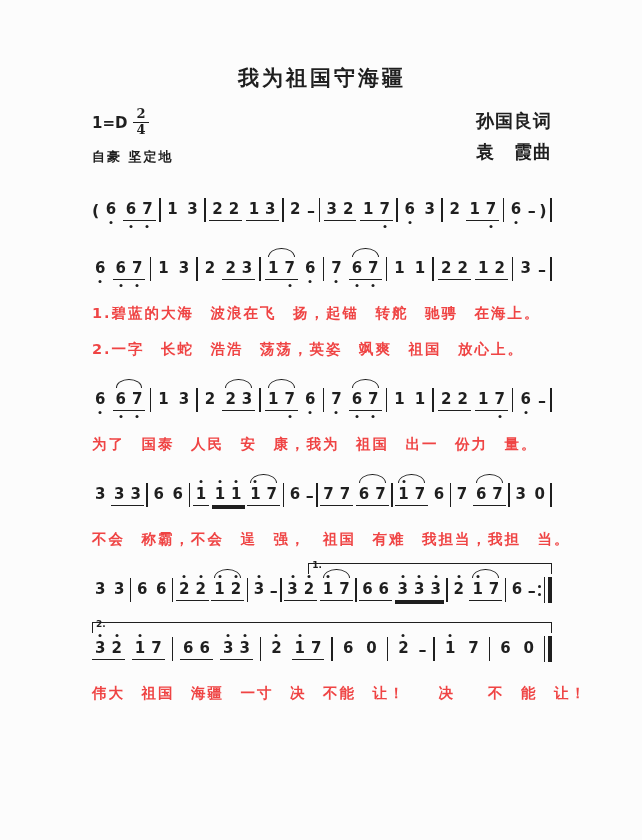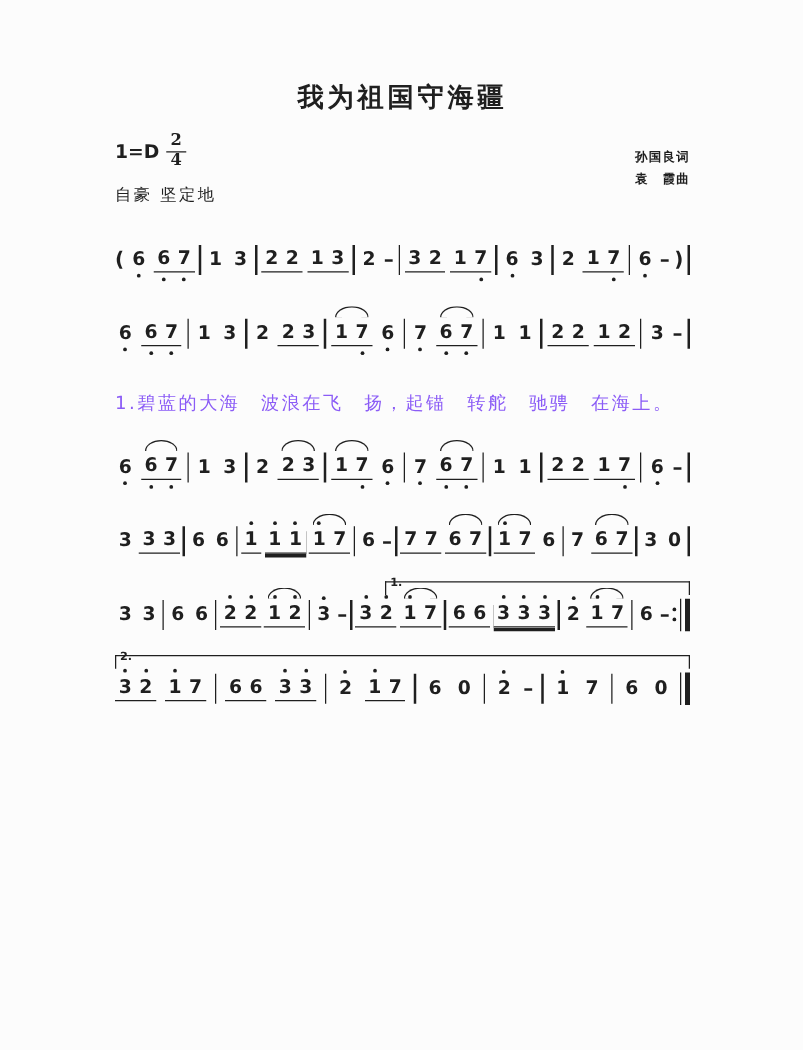--- a/index.html
+++ b/index.html
@@ -11,22 +11,22 @@
   }
   .title{
     text-align:center;font-size:21px;font-weight:700;letter-spacing:3px;
     margin-bottom:14px;
   }
   .meta-row{display:flex;justify-content:space-between;align-items:center;margin-bottom:22px;}
   .keyblock{display:flex;align-items:center;gap:6px;font-size:15px;font-weight:600;}
   .frac{display:inline-flex;flex-direction:column;align-items:center;
         font-family:"DejaVu Serif","Liberation Serif",serif;font-size:13px;line-height:1.15;}
   .frac .fn{border-bottom:1.3px solid #1f1f1f;padding:0 3px;}
-  .tempo{font-size:13px;font-weight:400;margin-top:10px;letter-spacing:2px;}
-  .credits{text-align:right;font-size:10px;font-weight:600;line-height:1.7;letter-spacing:1px;}
+  .tempo{font-size:13px;font-weight:700;margin-top:10px;letter-spacing:2px;}
+  .credits{text-align:right;font-size:18px;font-weight:600;line-height:1.7;letter-spacing:1px;}
   .system{position:relative;margin-bottom:17px;}
   .staff{
     position:relative;display:flex;align-items:center;justify-content:space-between;
     height:42px;
   }
   .ptext{font-size:16px;font-weight:700;}
   .bar{width:1.5px;height:24px;background:#1f1f1f;}
   .dash{font-size:16px;font-weight:700;letter-spacing:0;}
   .grp{position:relative;display:inline-flex;}
   .nrow{display:inline-flex;padding-bottom:2px;}
@@ -50,22 +50,22 @@
   .rdots{display:inline-flex;flex-direction:column;justify-content:center;gap:5px;}
   .rdots i{width:3px;height:3px;background:#1f1f1f;border-radius:50%;display:block;}
   .thin{width:1.5px;height:26px;background:#1f1f1f;}
   .thick{width:4px;height:26px;background:#1f1f1f;}
   .volta{
     position:absolute;top:-6px;height:10px;right:0;pointer-events:none;
     border-top:1.6px solid #1f1f1f;border-left:1.6px solid #1f1f1f;border-right:1.6px solid #1f1f1f;
   }
   .vlab{position:absolute;left:3px;top:-3px;font-size:9px;font-weight:700;line-height:1;}
   .lyric{
-    margin-top:22px;font-size:14.5px;font-weight:400;letter-spacing:2px;
-    line-height:26px;color:#8b5cf6;white-space:nowrap;
+    margin-top:10px;font-size:14.5px;font-weight:700;letter-spacing:2px;
+    line-height:26px;color:#ef4444;white-space:nowrap;
   }
 </style>
 </head>
 <body>
 
 <div class="title">我为祖国守海疆</div>
 
 <div class="meta-row">
   <div>
     <div class="keyblock">
@@ -265,20 +265,21 @@
         <span class="bar"></span>
         <span class="grp">
           <span class="nrow">
             <span class="note">3</span>
           </span>
         </span>
         <span class="dash">–</span>
         <span class="bar"></span>
       </div>
       <div class="lyric">1.碧蓝的大海　波浪在飞　扬，起锚　转舵　驰骋　在海上。</div>
+      <div class="lyric">2.一字　长蛇　浩浩　荡荡，英姿　飒爽　祖国　放心上。</div>
     </div>
     <div class="system">
       <div class="staff">
         <span class="grp">
           <span class="nrow">
             <span class="note">6<span class="db"></span></span>
           </span>
         </span>
         <span class="grp">
           <span class="arc"></span>
@@ -363,20 +364,21 @@
         </span>
         <span class="bar"></span>
         <span class="grp">
           <span class="nrow">
             <span class="note">6<span class="db"></span></span>
           </span>
         </span>
         <span class="dash">–</span>
         <span class="bar"></span>
       </div>
+      <div class="lyric">为了　国泰　人民　安　康，我为　祖国　出一　份力　量。</div>
     </div>
     <div class="system">
       <div class="staff">
         <span class="grp">
           <span class="nrow">
             <span class="note">3</span>
           </span>
         </span>
         <span class="grp">
           <span class="nrow u1">
@@ -467,20 +469,21 @@
             <span class="note">3</span>
           </span>
         </span>
         <span class="grp">
           <span class="nrow">
             <span class="note">0</span>
           </span>
         </span>
         <span class="bar"></span>
       </div>
+      <div class="lyric">不会　称霸，不会　逞　强，　祖国　有难　我担当，我担　当。</div>
     </div>
     <div class="system">
       <div class="staff">
         <div class="volta" style="left: 47%;">
           <span class="vlab">1.</span>
         </div>
         <span class="grp">
           <span class="nrow">
             <span class="note">3</span>
           </span>
@@ -660,14 +663,15 @@
         <span class="grp">
           <span class="nrow">
             <span class="note">0</span>
           </span>
         </span>
         <span class="finalbar">
           <span class="thin"></span>
           <span class="thick"></span>
         </span>
       </div>
+      <div class="lyric">伟大　祖国　海疆　一寸　决　不能　让！　　决　　不　能　让！</div>
     </div>
   </div>
 
 </body></html>

